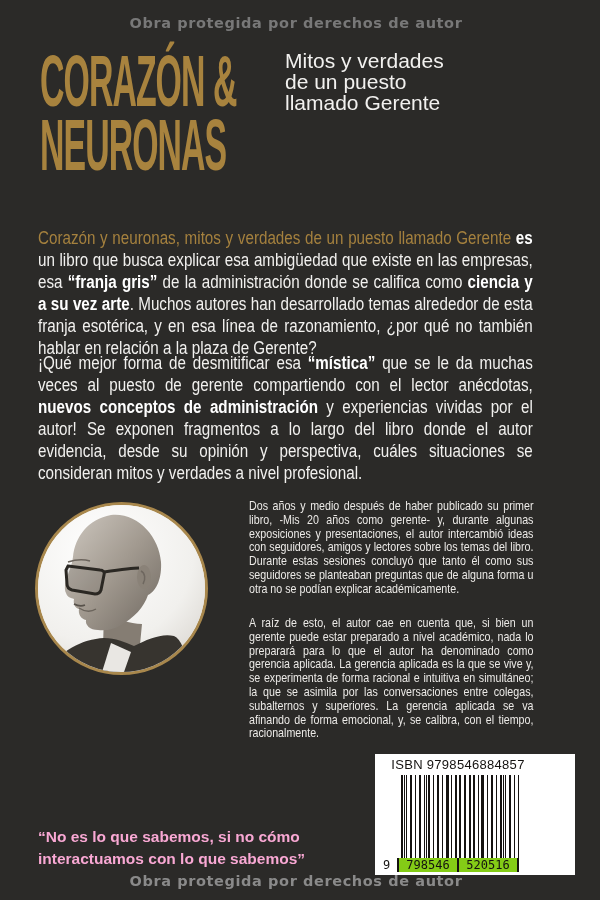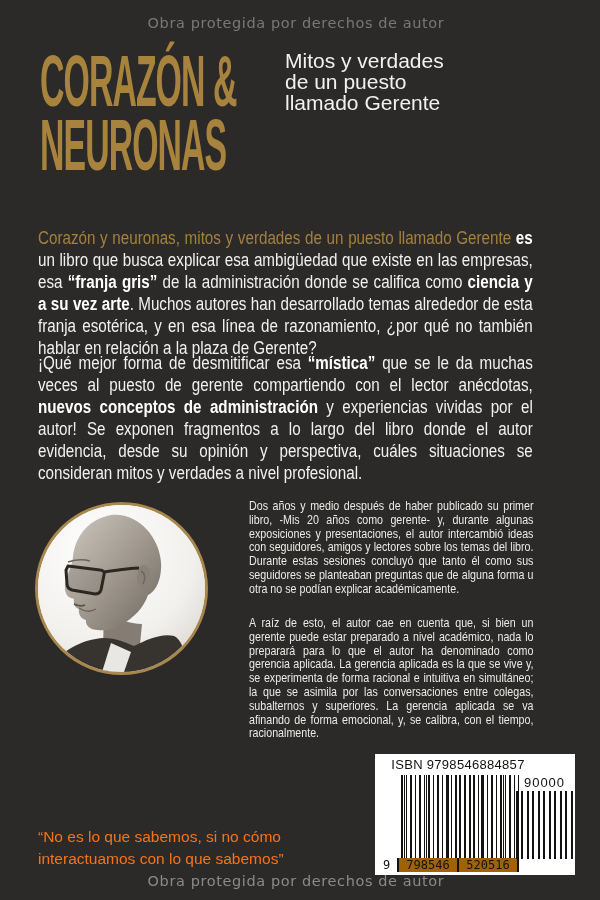--- a/index.html
+++ b/index.html
@@ -3,21 +3,21 @@
 <meta charset="utf-8">
 <style>
   html,body{margin:0;padding:0;background:#2b2a28;}
   .cover{
     position:relative;width:600px;height:900px;background:#2b2a28;
     overflow:hidden;font-family:"Liberation Sans",sans-serif;
   }
   
   .watermark{
     position:absolute;left:0;right:8px;text-align:center;z-index:20;
-    font-family:"DejaVu Sans",sans-serif;font-weight:400;font-size:14.5px;
+    font-family:"DejaVu Sans",sans-serif;font-weight:700;font-size:14.5px;
     letter-spacing:.6px;color:#787878;
   }
   .watermark.top{top:15px;}
   .watermark.bottom{top:873px;color:#8a8a8a;}
   
   .title{
     position:absolute;left:40px;top:49px;margin:0;color:#a8833e;
     font-size:72px;line-height:64px;font-weight:700;letter-spacing:-2px;
     transform:scaleX(0.47);transform-origin:0 0;white-space:nowrap;
   }
@@ -63,35 +63,35 @@
     background:
       repeating-linear-gradient(90deg,#141210 0 2px,transparent 2px 5px,#141210 5px 6px,transparent 6px 9px),
       repeating-linear-gradient(90deg,transparent 0 3px,#141210 3px 4px,transparent 4px 11px);
   }
   .ean .bars{position:absolute;left:18px;top:0;width:118px;height:83px;}
   .digits{
     position:absolute;left:0;bottom:0;height:14px;width:136px;display:flex;
     font-family:"DejaVu Sans Mono",monospace;font-size:12px;line-height:14px;
   }
   .digits .lead{width:14px;background:#fff;text-align:left;}
-  .digits .grp{flex:1;background:#a16207;text-align:center;}
+  .digits .grp{flex:1;background:#84cc16;text-align:center;}
   .digits .guard{width:2px;background:#141210;}
   .supp{position:absolute;left:141px;top:21px;width:57px;}
   .supp-label{
     text-align:center;font-size:13px;letter-spacing:1px;height:15px;
     font-family:"Liberation Sans",sans-serif;
   }
   .supp-bars{
     height:68px;margin-top:1px;
     background:repeating-linear-gradient(90deg,#141210 0 2px,transparent 2px 5px,#141210 5px 7px,transparent 7px 11px);
   }
   
   .quote{
     position:absolute;left:38px;top:826px;width:285px;
-    color:#f97316;font-size:15.5px;line-height:22px;
+    color:#f9a8d4;font-size:15.5px;line-height:22px;font-weight:bold;
   }
 </style>
 </head>
 <body>
 
 <div class="cover">
 
   <div class="watermark top">Obra protegida por derechos de autor</div>
 
   <h1 class="title">
@@ -152,23 +152,19 @@
       <div class="bars"></div>
       <div class="digits">
         <span class="lead">9</span>
         <span class="guard"></span>
         <span class="grp">798546</span>
         <span class="guard"></span>
         <span class="grp">520516</span>
         <span class="guard"></span>
       </div>
     </div>
-    <div class="supp">
-      <div class="supp-label">90000</div>
-      <div class="supp-bars"></div>
-    </div>
   </div>
 
   <div class="quote">“No es lo que sabemos, si no cómo interactuamos con lo que sabemos”</div>
 
   <div class="watermark bottom">Obra protegida por derechos de autor</div>
 
 </div>
 
 </body></html>

